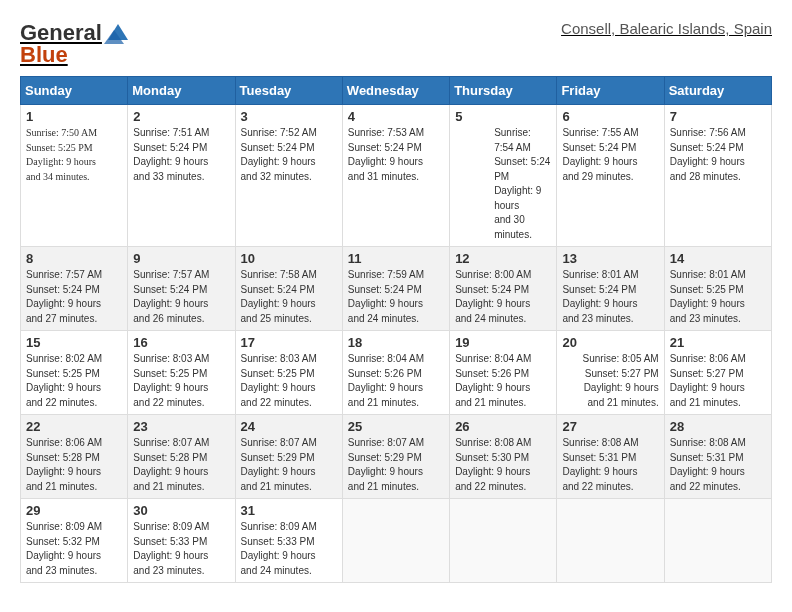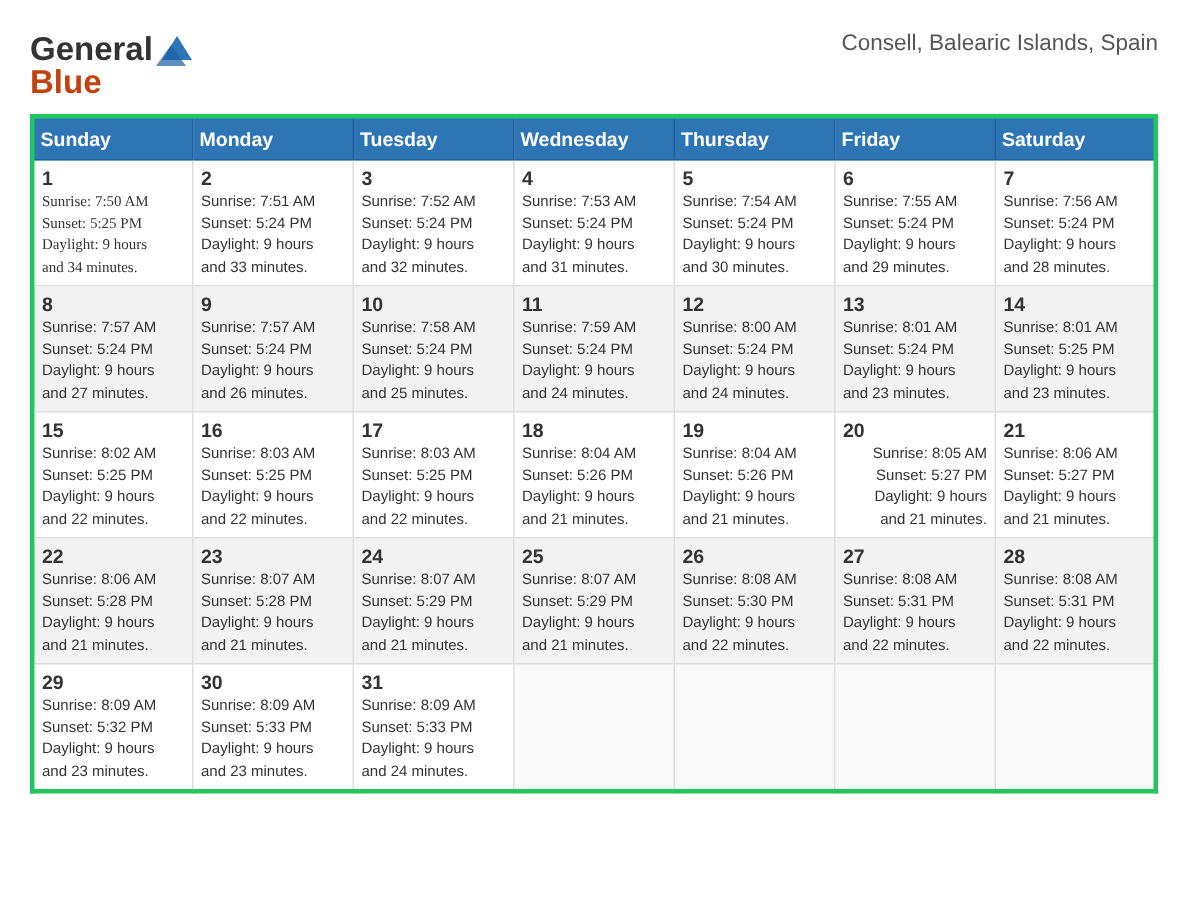--- a/index.html
+++ b/index.html
@@ -8,20 +8,21 @@
       background: #fff;
       width: 792px;
       min-height: 612px;
       padding: 20px;
     }
     .header {
       display: flex;
       justify-content: space-between;
       align-items: flex-start;
       margin-bottom: 8px;
+      text-decoration: underline;
     }
     .logo {
       display: flex;
       flex-direction: column;
       align-items: flex-start;
     }
     .title-block {
       text-align: right;
     }
     .month-year {
@@ -29,21 +30,21 @@
       font-weight: bold;
       color: #333;
     }
     .location {
       font-size: 15px;
       color: #555;
     }
     .calendar {
       width: 100%;
       border-collapse: collapse;
-      border: 3px solid #22c55e;
+      border: 1px solid #22c55e;
     }
     .calendar th {
       background: #2e75b6;
       color: #fff;
       font-size: 13px;
       font-weight: bold;
       padding: 6px 4px;
       text-align: left;
       border: 1px solid #2060a0;
     }
@@ -131,21 +132,21 @@
         </td>
         <td>
           <span class="day-num">4</span>
           <div class="day-info" style="white-space: pre-line;">Sunrise: 7:53 AM
 Sunset: 5:24 PM
 Daylight: 9 hours
 and 31 minutes.</div>
         </td>
         <td>
           <span class="day-num">5</span>
-          <div class="day-info" style="white-space: pre-line;">Sunrise: 7:54 AM
+          <div class="day-info" style="white-space: pre-line; margin-left: 39px;">Sunrise: 7:54 AM
 Sunset: 5:24 PM
 Daylight: 9 hours
 and 30 minutes.</div>
         </td>
         <td>
           <span class="day-num">6</span>
           <div class="day-info" style="white-space: pre-line;">Sunrise: 7:55 AM
 Sunset: 5:24 PM
 Daylight: 9 hours
 and 29 minutes.</div>

